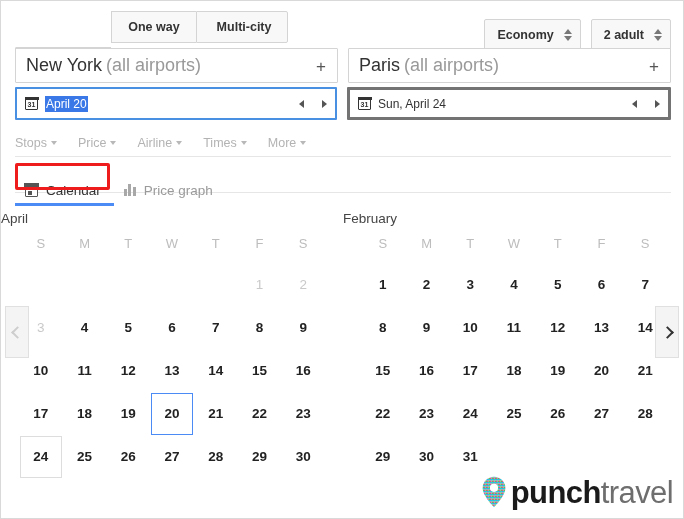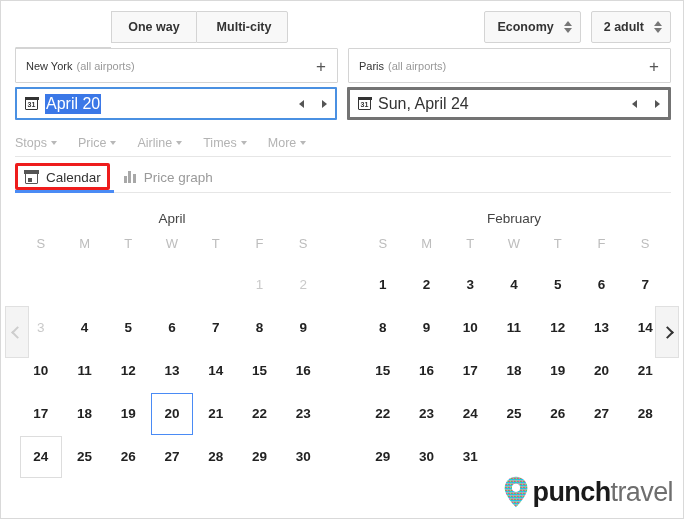--- a/index.html
+++ b/index.html
@@ -30,21 +30,21 @@
     border: 1px solid #d4d4d4;
     border-right: none;
     cursor: pointer;
     white-space: nowrap;
     font-weight: 600;
   }
   .seg:last-child { border-right: 1px solid #d4d4d4; border-radius: 0 2px 2px 0; padding-left: 20px; }
   .seg:first-child { border-radius: 2px 0 0 2px; }
   .seg.active { background: #15803d; color: #222; margin-top: 36px; }
 
-  .pickers { position: absolute; right: 0; top: 0; display: flex; gap: 10px; padding-left: 23px; }
+  .pickers { position: absolute; right: 0; top: 8px; display: flex; gap: 10px; padding-left: 23px; }
   .picker {
     height: 32px; padding: 0 8px 0 12px;
     display: flex; align-items: center; gap: 10px;
     background: #f8f8f8; border: 1px solid #d4d4d4; border-radius: 2px;
     font-size: 12.5px; color: #333; font-weight: 600;
     cursor: pointer; white-space: nowrap;
   }
   .spin { display: flex; flex-direction: column; align-items: center; gap: 2px; color: #777; }
   .spin .up, .spin .dn {
     width: 0; height: 0; border-left: 4px solid transparent; border-right: 4px solid transparent;
@@ -54,21 +54,21 @@
 
   
   .row2 { position: absolute; left: 14px; top: 47px; width: 656px; height: 35px; display: flex; gap: 10px; }
   .field {
     flex: 1; height: 35px;
     border: 1px solid #d4d4d4; border-radius: 1px;
     display: flex; align-items: center; padding: 0 10px;
     background: #fff;
     position: relative;
   }
-  .field .txt { font-size: 11px; color: #333; }
+  .field .txt { font-size: 18px; color: #333; }
   .field .muted { color: #999; }
   .plus {
     position: absolute; right: 11px; top: 50%; transform: translateY(-50%);
     font-size: 17px; color: #555; line-height: 1; cursor: pointer; font-weight: 400;
   }
 
   
   .row3 { position: absolute; left: 14px; top: 86px; width: 656px; height: 33px; display: flex; gap: 10px; }
   .datefield {
     flex: 1; height: 33px;
@@ -81,21 +81,21 @@
     width: 13px; height: 13px; border: 1.5px solid #333; border-radius: 1px;
     display: flex; align-items: flex-end; justify-content: center;
     font-size: 7px; line-height: 7px; color: #333; font-weight: 700;
     margin-right: 7px; flex: none; padding-bottom: 1px;
     position: relative; background: #fff;
   }
   .cal-glyph::before {
     content: ""; position: absolute; left: -1.5px; right: -1.5px; top: -1.5px;
     height: 3px; background: #333;
   }
-  .date-text { font-size: 16px; color: #333; }
+  .date-text { font-size: 12px; color: #333; }
   .date-text.sel { background: #3b78e7; color: #fff; padding: 1px 1px; }
   .arrows { position: absolute; right: 8px; top: 50%; transform: translateY(-50%); display: flex; gap: 18px; }
   .tri-l { width: 0; height: 0; border-top: 4px solid transparent; border-bottom: 4px solid transparent; border-right: 5px solid #555; cursor: pointer; }
   .tri-r { width: 0; height: 0; border-top: 4px solid transparent; border-bottom: 4px solid transparent; border-left: 5px solid #555; cursor: pointer; }
 
   
   .filters {
     position: absolute; left: 14px; top: 128px; width: 656px; height: 28px;
     display: flex; align-items: center; gap: 21px;
     border-bottom: 1px solid #e6e6e6;
@@ -106,20 +106,21 @@
   
   .viewtabs {
     position: absolute; left: 14px; top: 161px; width: 656px; height: 31px;
     display: flex; align-items: flex-start; gap: 0;
     border-bottom: 1px solid #e6e6e6;
   }
   .vtab {
     height: 30px; display: flex; align-items: center; gap: 8px;
     padding: 0 13px 0 10px; font-size: 13.5px; color: #9a9a9a; cursor: pointer; white-space: nowrap;
     position: relative;
+    margin-top: 13px;
   }
   .vtab.active { color: #333; }
   .vtab.active::after {
     content: ""; position: absolute; left: 0; right: 0; bottom: -1px; height: 3px; background: #4a8bf5;
   }
   .redbox {
     position: absolute; left: 14px; top: 162px; width: 95px; height: 27px;
     border: 3px solid #ee1c1c; border-radius: 2px; pointer-events: none;
   }
   
@@ -134,21 +135,21 @@
   .ic-grid i { background: #a8a8a8; display: block; }
   
   .ic-bars { display: flex; align-items: flex-end; gap: 1.5px; height: 12px; flex: none; }
   .ic-bars i { width: 3px; background: #a8a8a8; display: block; }
 
   
   .calwrap { position: absolute; left: 0; top: 196px; width: 684px; height: 300px; }
   .months { display: flex; }
   .month { width: 342px; }
   .month-name {
-    text-align: center; font-size: 13.5px; color: #444; padding: 14px 0 10px 0;
+    font-size: 13.5px; color: #444; padding: 14px 0 10px 0;
   }
   .dow { display: grid; grid-template-columns: repeat(7, 1fr); padding: 0 18px; }
   .dow span { text-align: center; font-size: 13px; color: #bdbdbd; padding-bottom: 12px; }
   .days { display: grid; grid-template-columns: repeat(7, 1fr); padding: 0 18px; }
   .day {
     height: 43px; display: flex; align-items: center; justify-content: center;
     font-size: 13.5px; color: #222; font-weight: 700; cursor: pointer;
     position: relative;
   }
   .day.empty { cursor: default; }
@@ -171,21 +172,21 @@
   .chev { width: 9px; height: 9px; border-top: 2.3px solid #333; border-right: 2.3px solid #333; }
   .chev.l { transform: rotate(-135deg); border-color: #cdcdcd; }
   .chev.r { transform: rotate(45deg); }
 
   
   .logo {
     position: absolute; right: 10px; bottom: 10px;
     display: flex; align-items: center; gap: 4px;
   }
   .pin { width: 26px; height: 32px; flex: none; }
-  .logo-text { font-size: 27px; letter-spacing: -0.6px; line-height: 1; }
+  .logo-text { font-size: 31px; letter-spacing: -0.6px; line-height: 1; }
   .logo-text .b { font-weight: 700; color: #1a1a1a; }
   .logo-text .t { font-weight: 400; color: #6e6e6e; }
 </style>
 </head>
 <body>
 
 <div id="app">
 
   <div class="row1">
     <div class="seg-group" id="trip-types">

